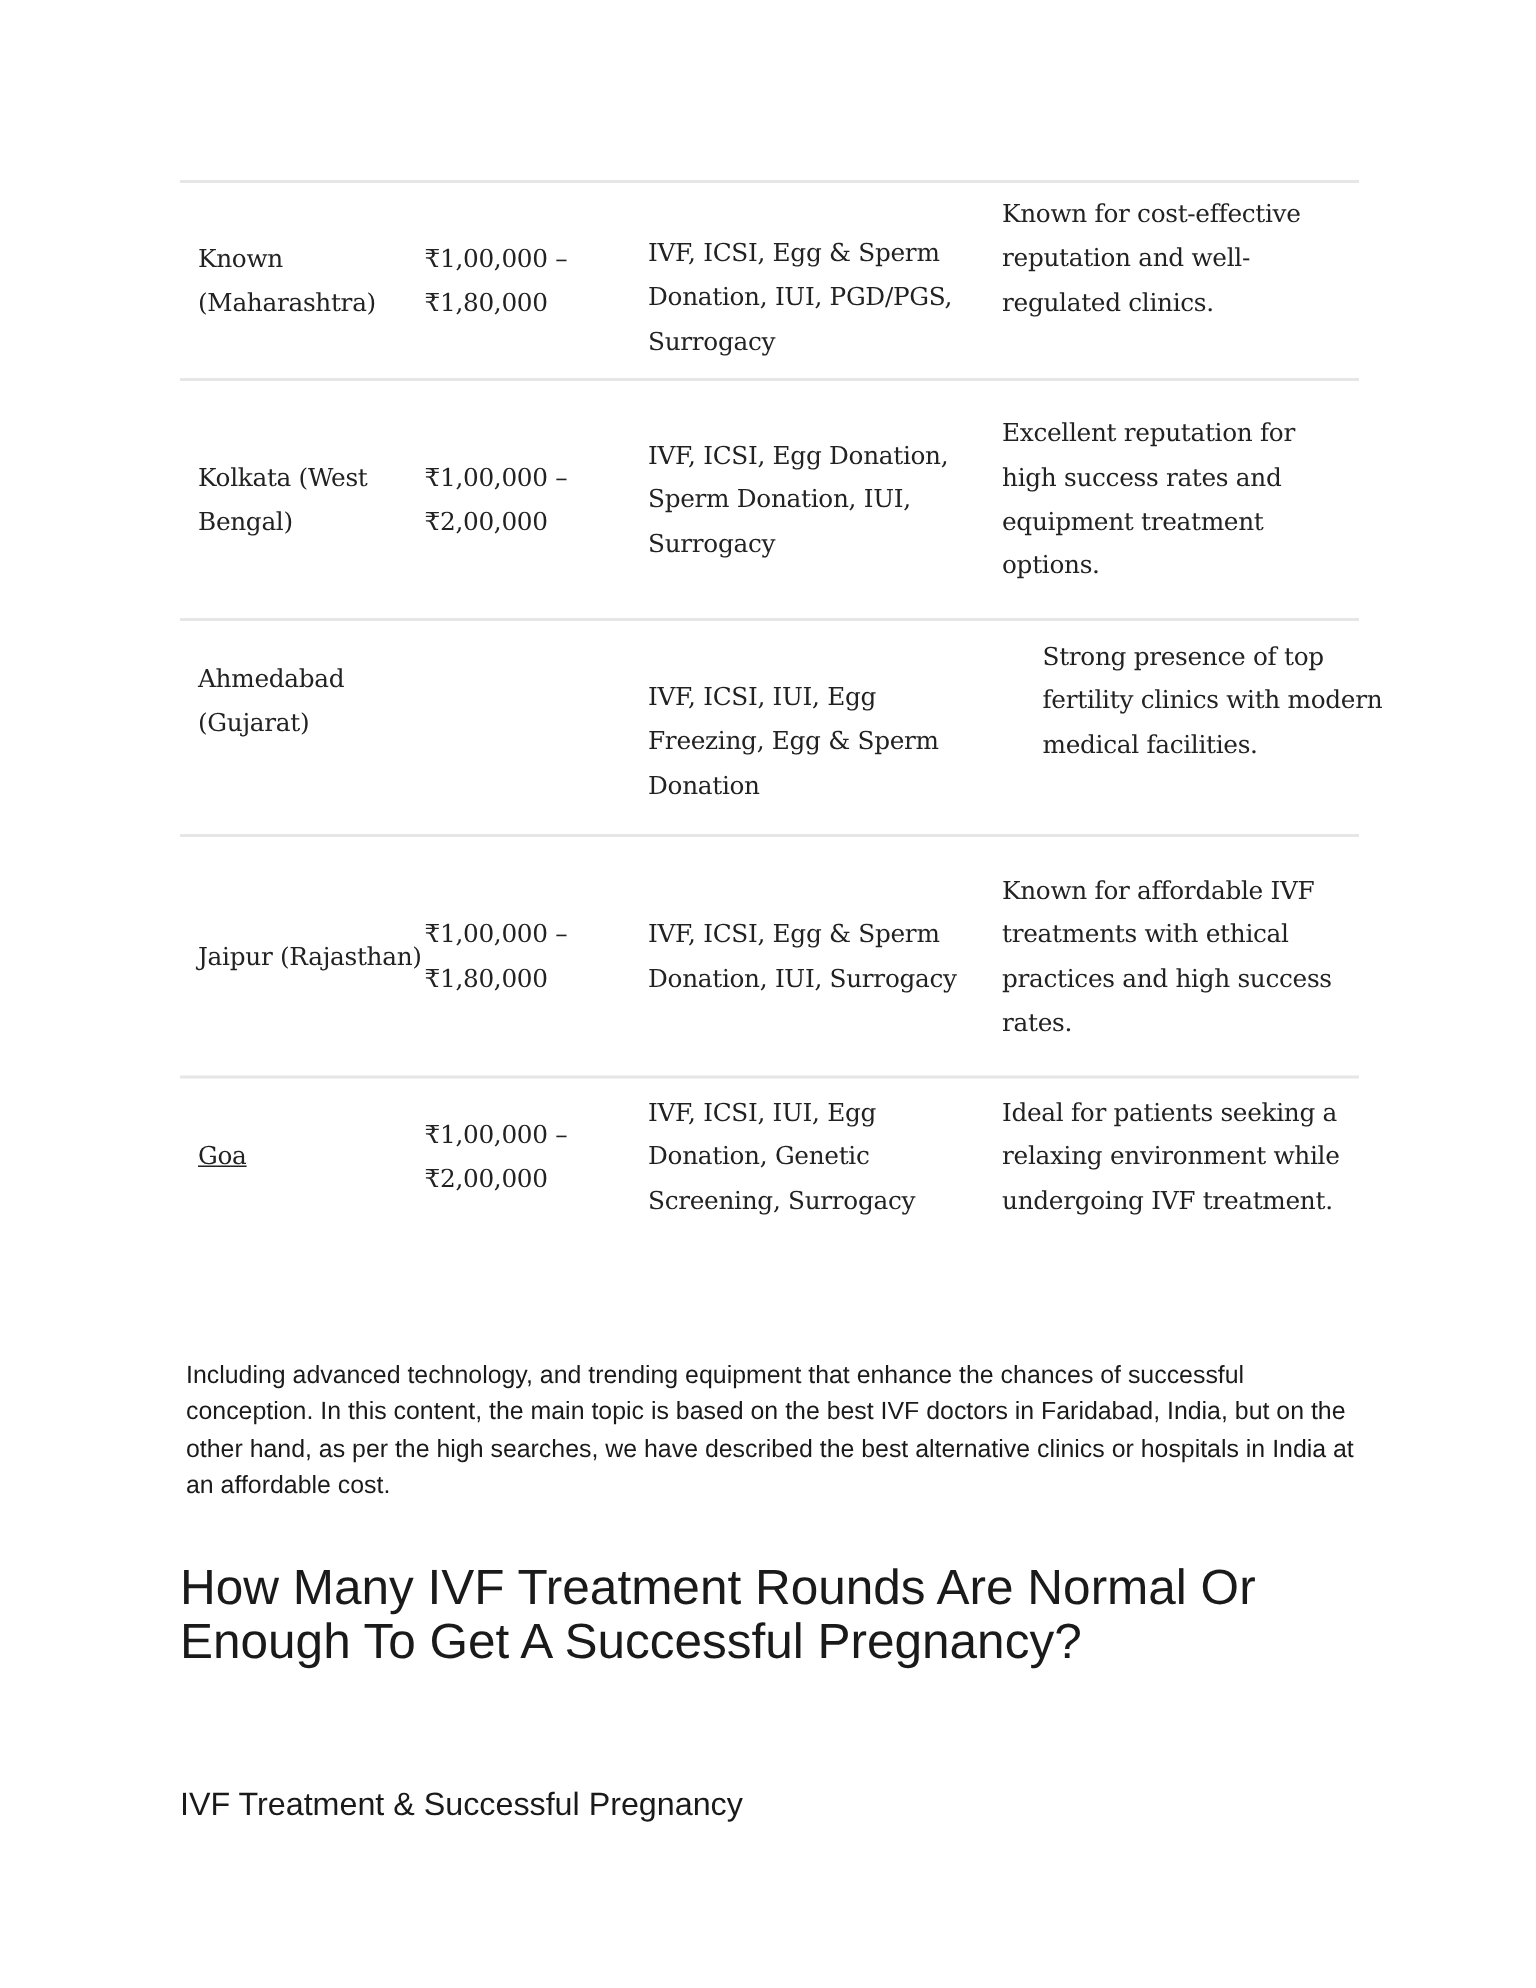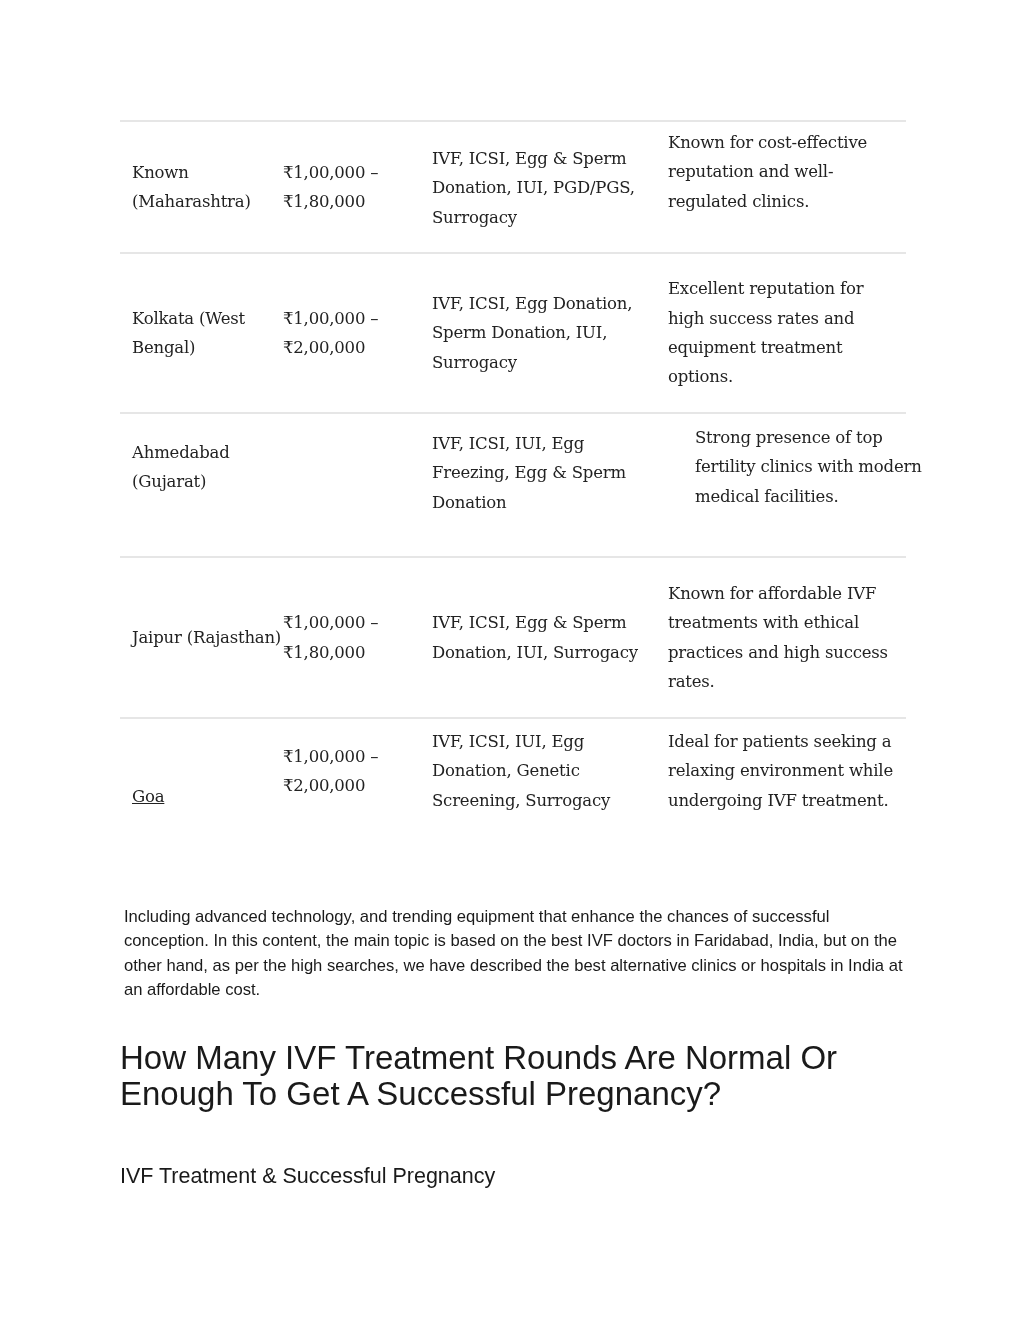--- a/index.html
+++ b/index.html
@@ -21,38 +21,38 @@
   .cell span { display: block; }
   .para {
     position: absolute; left: 4px; top: 888px; width: 786px;
     font-family: "Liberation Sans", sans-serif; font-size: 16.6px; line-height: 24.5px; color: #1a1a1a;
   }
   .h2 {
     position: absolute; left: 0; top: 1040px; width: 786px;
     font-family: "Liberation Sans", sans-serif; font-size: 33px; line-height: 36px; color: #1a1a1a; font-weight: normal; margin: 0;
   }
   .h3 {
-    position: absolute; left: 0; top: 1161px; width: 786px;
+    position: absolute; left: 0; top: 1188px; width: 786px;
     font-family: "Liberation Sans", sans-serif; font-size: 21.5px; line-height: 30px; color: #1a1a1a; font-weight: normal; margin: 0;
   }
 </style>
 </head>
 <body>
 
 <div class="page">
   <div class="table">
 
     <div class="row" style="height:132px;">
       <div class="cell c0">
           <span>Known (Maharashtra)</span>
         </div>
       <div class="cell c1">
           <span>₹1,00,000 – ₹1,80,000</span>
         </div>
-      <div class="cell c2" style="align-items:flex-start;padding-top:22px;">
+      <div class="cell c2" style="align-items:center;padding-top:22px;">
           <span>IVF, ICSI, Egg &amp; Sperm Donation, IUI, PGD/PGS, Surrogacy</span>
         </div>
       <div class="cell c3" style="align-items:flex-start;padding-top:6px;">
           <span>Known for cost-effective reputation and well-regulated clinics.</span>
         </div>
     </div>
 
     <div class="row" style="height:160px;">
       <div class="cell c0">
           <span>Kolkata (West Bengal)</span>
@@ -65,21 +65,21 @@
         </div>
       <div class="cell c3">
           <span>Excellent reputation for high success rates and equipment treatment options.</span>
         </div>
     </div>
 
     <div class="row" style="height:144px;">
       <div class="cell c0" style="align-items:flex-start;padding-top:24px;">
           <span>Ahmedabad (Gujarat)</span>
         </div>
-      <div class="cell c2" style="align-items:flex-start;padding-top:15px;">
+      <div class="cell c2" style="align-items:flex-start;padding-top:4px;margin-top:32px;">
           <span>IVF, ICSI, IUI, Egg Freezing, Egg &amp; Sperm Donation</span>
         </div>
       <div class="cell c3" style="align-items:flex-start;padding-top:9px;margin-left:27px;">
           <span>Strong presence of top fertility clinics with modern medical facilities.</span>
         </div>
     </div>
 
     <div class="row" style="height:161px;">
       <div class="cell c0">
           <span>Jaipur (Rajasthan)</span>
@@ -89,21 +89,21 @@
         </div>
       <div class="cell c2">
           <span>IVF, ICSI, Egg &amp; Sperm Donation, IUI, Surrogacy</span>
         </div>
       <div class="cell c3">
           <span>Known for affordable IVF treatments with ethical practices and high success rates.</span>
         </div>
     </div>
 
     <div class="row" style="height:120px;">
-      <div class="cell c0" style="align-items:center;padding-top:37px;text-decoration:underline;">
+      <div class="cell c0" style="align-items:flex-start;padding-top:37px;text-decoration:underline;">
           <span>Goa</span>
         </div>
       <div class="cell c1" style="align-items:flex-start;padding-top:23px;">
           <span>₹1,00,000 – ₹2,00,000</span>
         </div>
       <div class="cell c2" style="align-items:flex-start;padding-top:8px;">
           <span>IVF, ICSI, IUI, Egg Donation, Genetic Screening, Surrogacy</span>
         </div>
       <div class="cell c3" style="align-items:flex-start;padding-top:8px;">
           <span>Ideal for patients seeking a relaxing environment while undergoing IVF treatment.</span>

